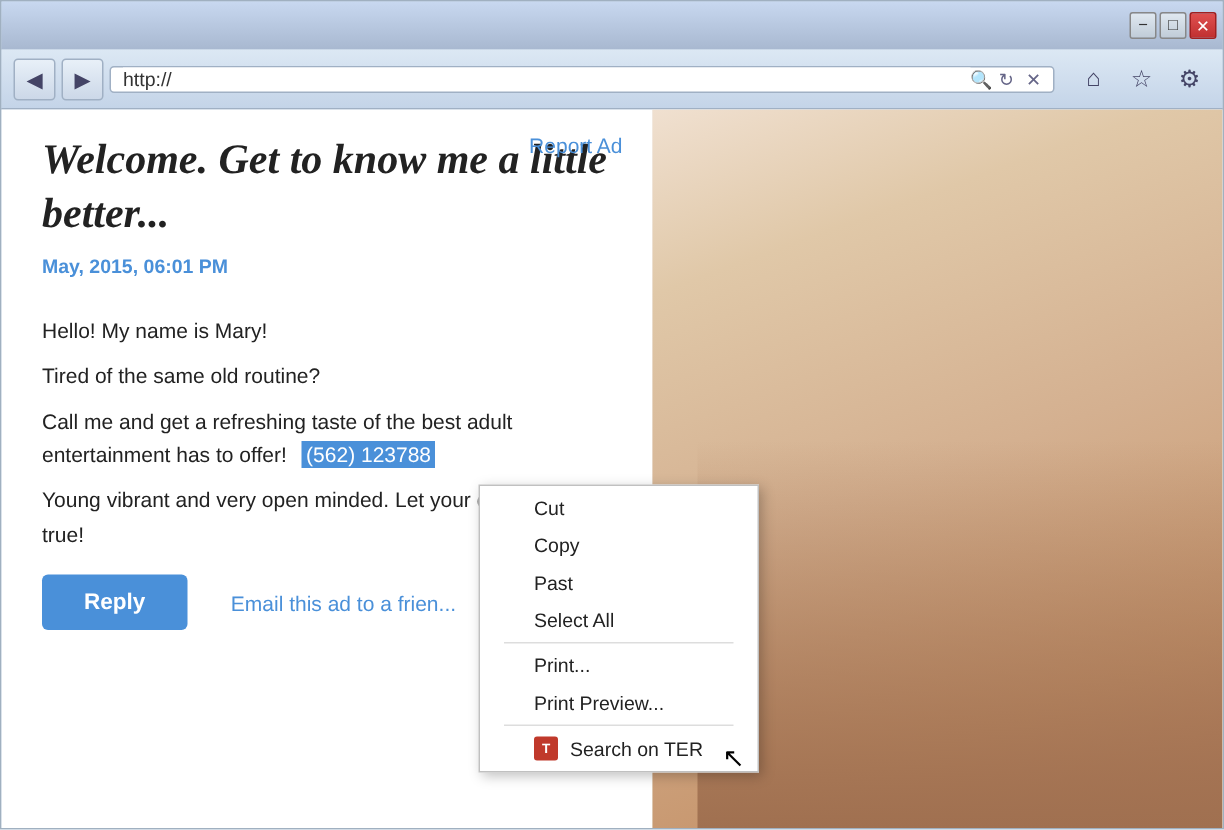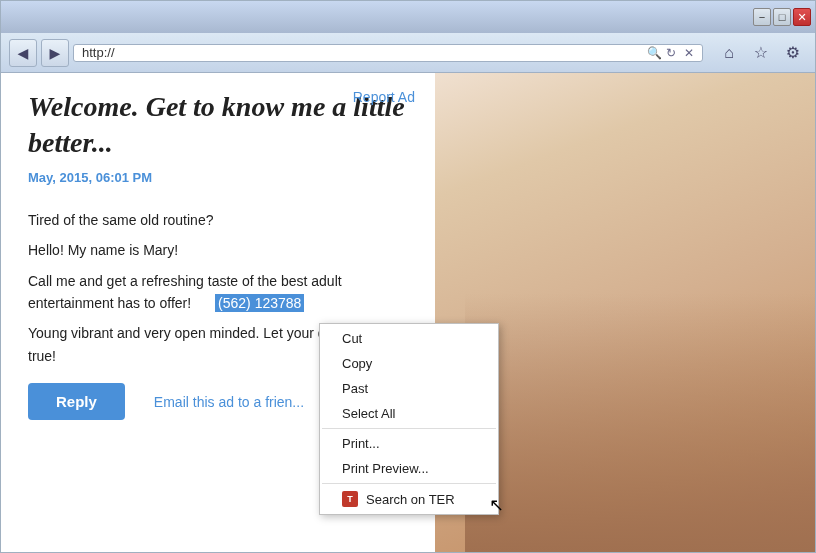--- a/index.html
+++ b/index.html
@@ -171,21 +171,21 @@
     
     .context-menu {
       position: absolute;
       left: 318px;
       top: 250px;
       background: white;
       border: 1px solid #c0c0c0;
       box-shadow: 2px 2px 8px rgba(0,0,0,0.25);
       min-width: 180px;
       z-index: 100;
-      padding: 2px 2px;
+      padding: 2px 16px;
     }
 
     .context-menu-item {
       padding: 5px 20px;
       font-size: 13px;
       color: #222;
       cursor: pointer;
       display: flex;
       align-items: center;
       gap: 8px;
@@ -248,25 +248,25 @@
   <div class="content-area">
     <div class="ad-container">
 
       <div class="ad-left">
         <h1 class="ad-title">Welcome. Get to know me a little better...</h1>
 
         <a class="report-ad">Report Ad</a>
 
         <div class="ad-date">May, 2015, 06:01 PM</div>
 
+        <p class="ad-text">Hello! My name is Mary!</p>
         <p class="ad-text">Tired of the same old routine?</p>
-        <p class="ad-text">Hello! My name is Mary!</p>
         <p class="ad-text">
           <span>Call me and get a refreshing taste of the best adult entertainment has to offer!</span>
-          <span class="phone-highlight" style="margin-left:20px;">(562) 123788</span>
+          <span class="phone-highlight" style="margin-left:6px;">(562) 123788</span>
         </p>
         <p class="ad-text">Young vibrant and very open minded. Let your dreams come true!</p>
 
         <div class="ad-actions">
           <button class="reply-btn">Reply</button>
           <a class="email-link">Email this ad to a frien...</a>
         </div>
       </div>
 
       <div class="ad-image">

